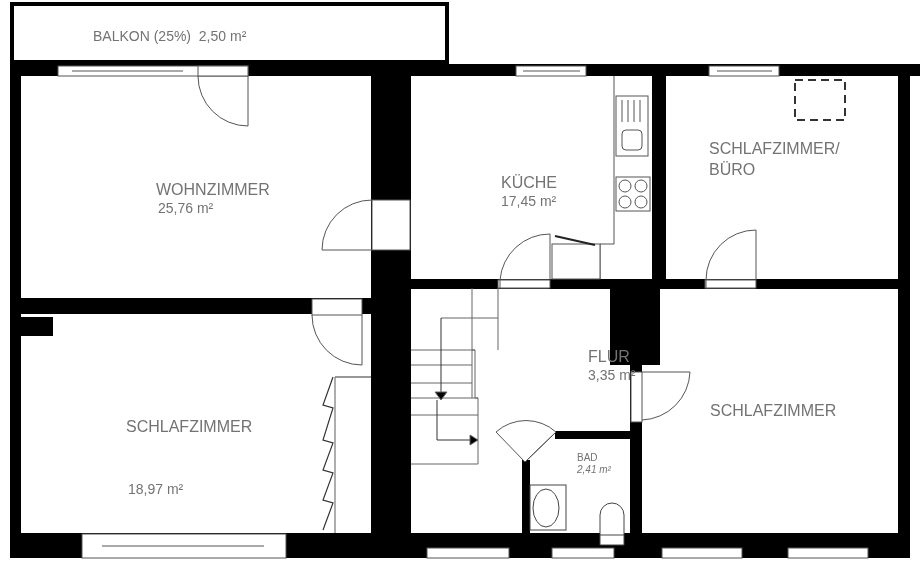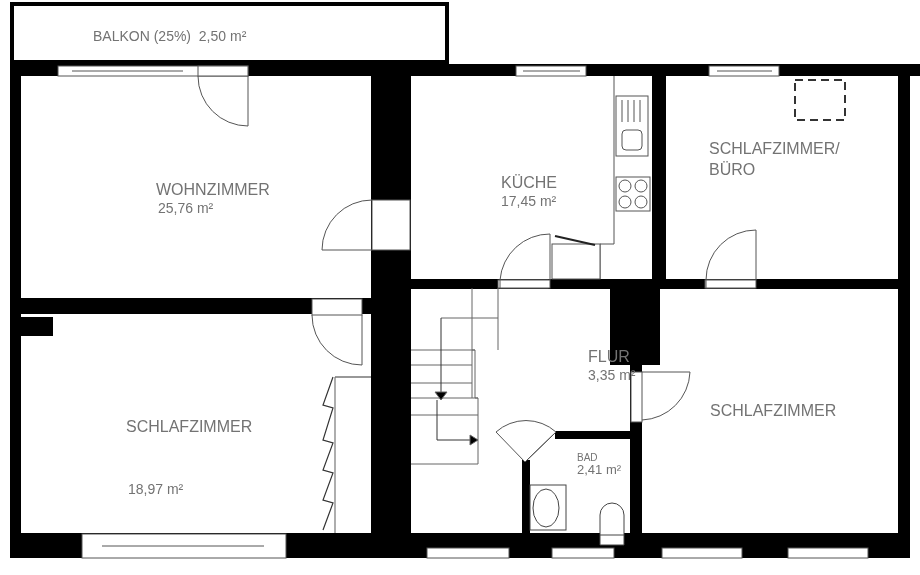--- a/index.html
+++ b/index.html
@@ -2,21 +2,21 @@
 <html><head>
 <meta charset="utf-8">
 <style>
   html,body{margin:0;padding:0;background:#fff;}
   body{width:920px;height:575px;overflow:hidden;position:relative;font-family:"Liberation Sans",sans-serif;}
   svg{position:absolute;left:0;top:0;}
   .lbl{position:absolute;color:#737373;font-family:"Liberation Sans",sans-serif;white-space:nowrap;}
   .room-name{font-size:16px;line-height:19px;}
   .room-area{font-size:14px;line-height:18px;}
   .small-name{font-size:10px;line-height:11px;}
-  .small-area{font-size:13px;line-height:13px;}
+  .small-area{font-size:10px;line-height:13px;font-style:italic;}
 </style>
 </head>
 <body>
 
 <svg width="920" height="575" viewBox="0 0 920 575">
 
   <rect x="12" y="4" width="435" height="58" fill="none" stroke="#000" stroke-width="4"></rect>
 
   <g fill="#000">
 

